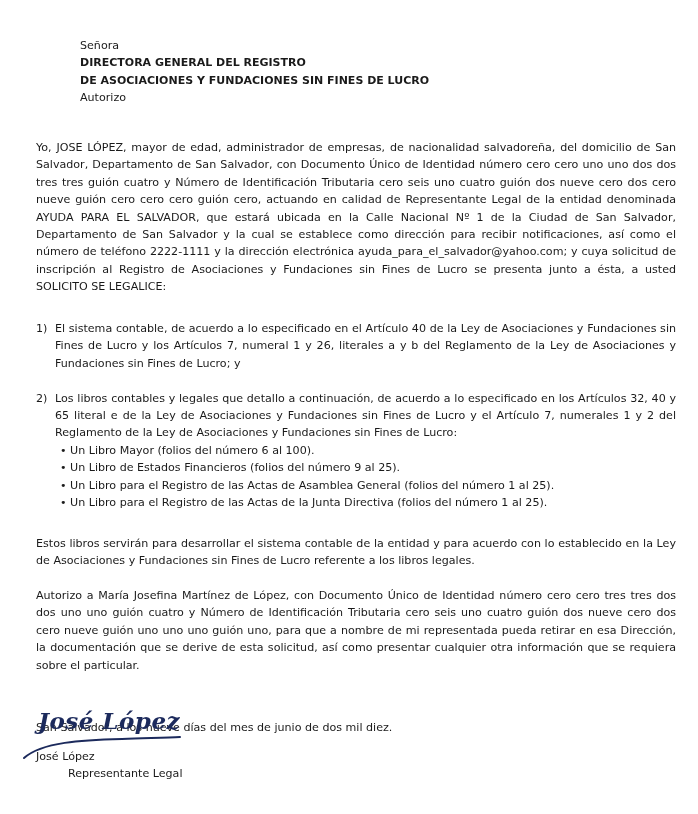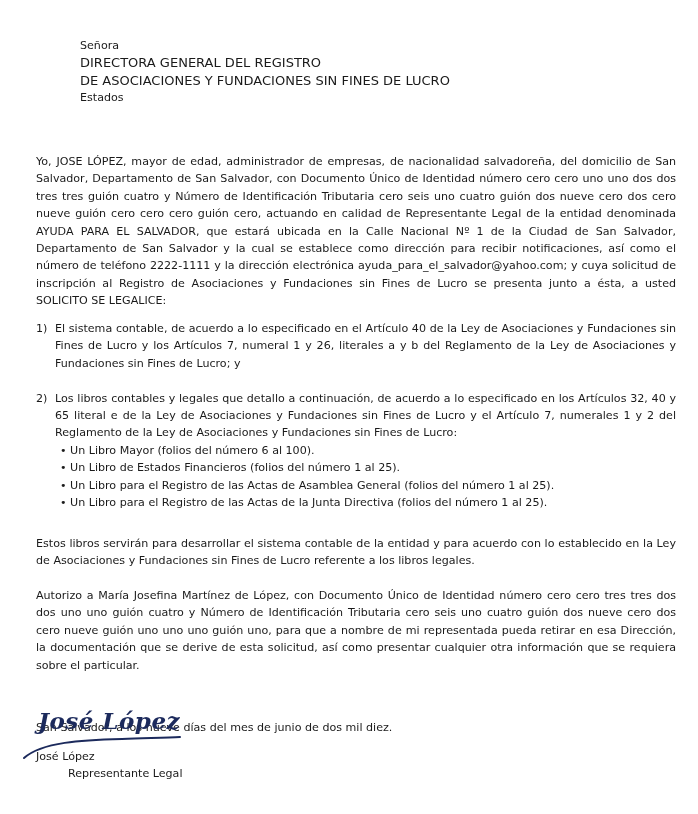--- a/index.html
+++ b/index.html
@@ -6,23 +6,23 @@
   body {
     width: 698px; height: 814px; position: relative; overflow: hidden;
     font-family: "DejaVu Sans", sans-serif;
     color: #1a1a1a;
     font-size: 11.1px;
     line-height: 17.4px;
   }
   .page { position: absolute; left: 36px; top: 0; width: 640px; }
   .addr { position: absolute; top: 37px; left: 8px; margin-left: 36px; }
   .addr div { white-space: nowrap; }
-  .bold { font-weight: normal; font-size: 13px; }
+  .bold { font-weight: bold; font-size: 11px; }
   .justify { text-align: justify; text-align-last: left; }
-  .p-intro { position: absolute; top: 153px; left: 0; width: 640px; }
+  .p-intro { position: absolute; top: 139px; left: 0; width: 640px; }
   .list { position: absolute; top: 320px; left: 0; width: 640px; }
   .li { position: relative; padding-left: 19px; }
   .li .num { position: absolute; left: 0; top: 0; }
   .li + .li { margin-top: 17.4px; }
   .bullet { padding-left: 5px; }
   .p-books { position: absolute; top: 535px; left: 0; width: 640px; }
   .p-auth { position: absolute; top: 587px; left: 0; width: 640px; }
   .p-date { position: absolute; top: 719px; left: 0; }
   .sig { position: absolute; left: 0; top: 712px; width: 220px; height: 60px; }
   .sig-script {
@@ -36,35 +36,35 @@
 </style>
 </head>
 <body>
 
 <div class="page">
 
   <div class="addr">
     <div>Señora</div>
     <div class="bold">DIRECTORA GENERAL DEL REGISTRO</div>
     <div class="bold">DE ASOCIACIONES Y FUNDACIONES SIN FINES DE LUCRO</div>
-    <div>Estados</div>
+    <div>Autorizo</div>
   </div>
 
   <div class="p-intro justify">Yo, JOSE LÓPEZ, mayor de edad, administrador de empresas, de nacionalidad salvadoreña, del domicilio de San Salvador, Departamento de San Salvador, con Documento Único de Identidad número cero cero uno uno dos dos tres tres guión cuatro y Número de Identificación Tributaria cero seis uno cuatro guión dos nueve cero dos cero nueve guión cero cero cero guión cero, actuando en calidad de Representante Legal de la entidad denominada AYUDA PARA EL SALVADOR, que estará ubicada en la Calle Nacional Nº 1 de la Ciudad de San Salvador, Departamento de San Salvador y la cual se establece como dirección para recibir notificaciones, así como el número de teléfono 2222-1111 y la dirección electrónica ayuda_para_el_salvador@yahoo.com; y cuya solicitud de inscripción al Registro de Asociaciones y Fundaciones sin Fines de Lucro se presenta junto a ésta, a usted SOLICITO SE LEGALICE:</div>
 
   <div class="list">
     <div class="li">
       <span class="num">1)</span>
       <div class="justify">El sistema contable, de acuerdo a lo especificado en el Artículo 40 de la Ley de Asociaciones y Fundaciones sin Fines de Lucro y los Artículos 7, numeral 1 y 26, literales a y b del Reglamento de la Ley de Asociaciones y Fundaciones sin Fines de Lucro; y</div>
     </div>
     <div class="li">
       <span class="num">2)</span>
       <div class="justify">Los libros contables y legales que detallo a continuación, de acuerdo a lo especificado en los Artículos 32, 40 y 65 literal e de la Ley de Asociaciones y Fundaciones sin Fines de Lucro y el Artículo 7, numerales 1 y 2 del Reglamento de la Ley de Asociaciones y Fundaciones sin Fines de Lucro:</div>
       <div class="bullet">• Un Libro Mayor (folios del número 6 al 100).</div>
-      <div class="bullet">• Un Libro de Estados Financieros (folios del número 1 al 25).</div>
+      <div class="bullet">• Un Libro de Estados Financieros (folios del número 9 al 25).</div>
       <div class="bullet">• Un Libro para el Registro de las Actas de Asamblea General (folios del número 1 al 25).</div>
       <div class="bullet">• Un Libro para el Registro de las Actas de la Junta Directiva (folios del número 1 al 25).</div>
     </div>
   </div>
 
   <div class="p-books justify">Estos libros servirán para desarrollar el sistema contable de la entidad y para acuerdo con lo establecido en la Ley de Asociaciones y Fundaciones sin Fines de Lucro referente a los libros legales.</div>
 
   <div class="p-auth justify">Autorizo a María Josefina Martínez de López, con Documento Único de Identidad número cero cero tres tres dos dos uno uno guión cuatro y Número de Identificación Tributaria cero seis uno cuatro guión dos nueve cero dos cero nueve guión uno uno uno guión uno, para que a nombre de mi representada pueda retirar en esa Dirección, la documentación que se derive de esta solicitud, así como presentar cualquier otra información que se requiera sobre el particular.</div>
 
   <div class="p-date">San Salvador, a los nueve días del mes de junio de dos mil diez.</div>

